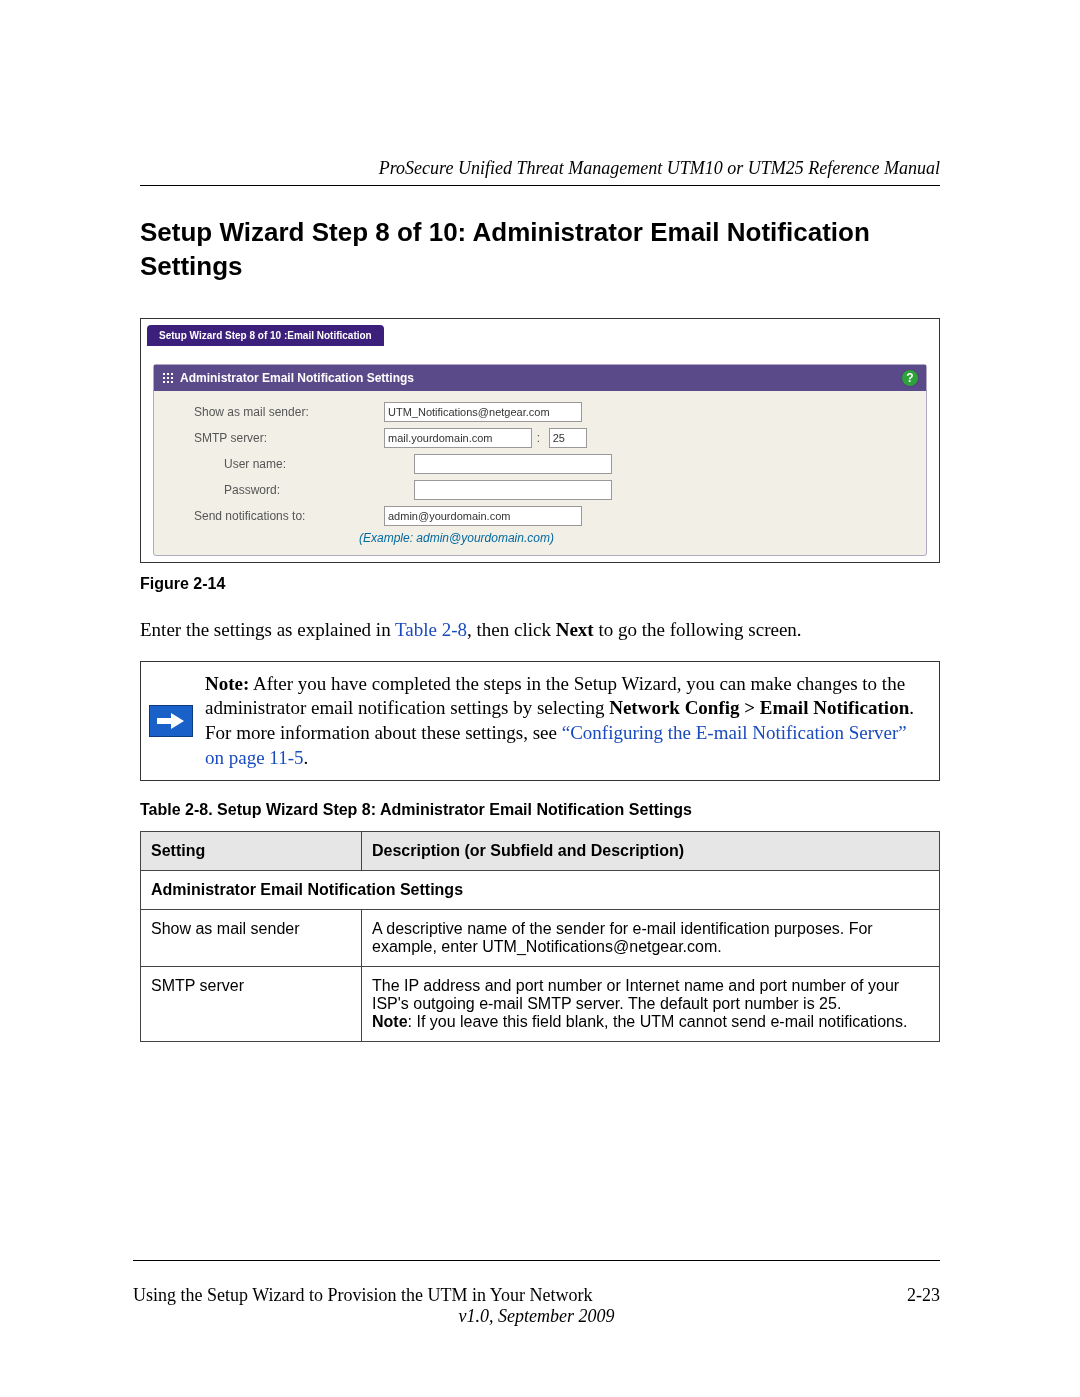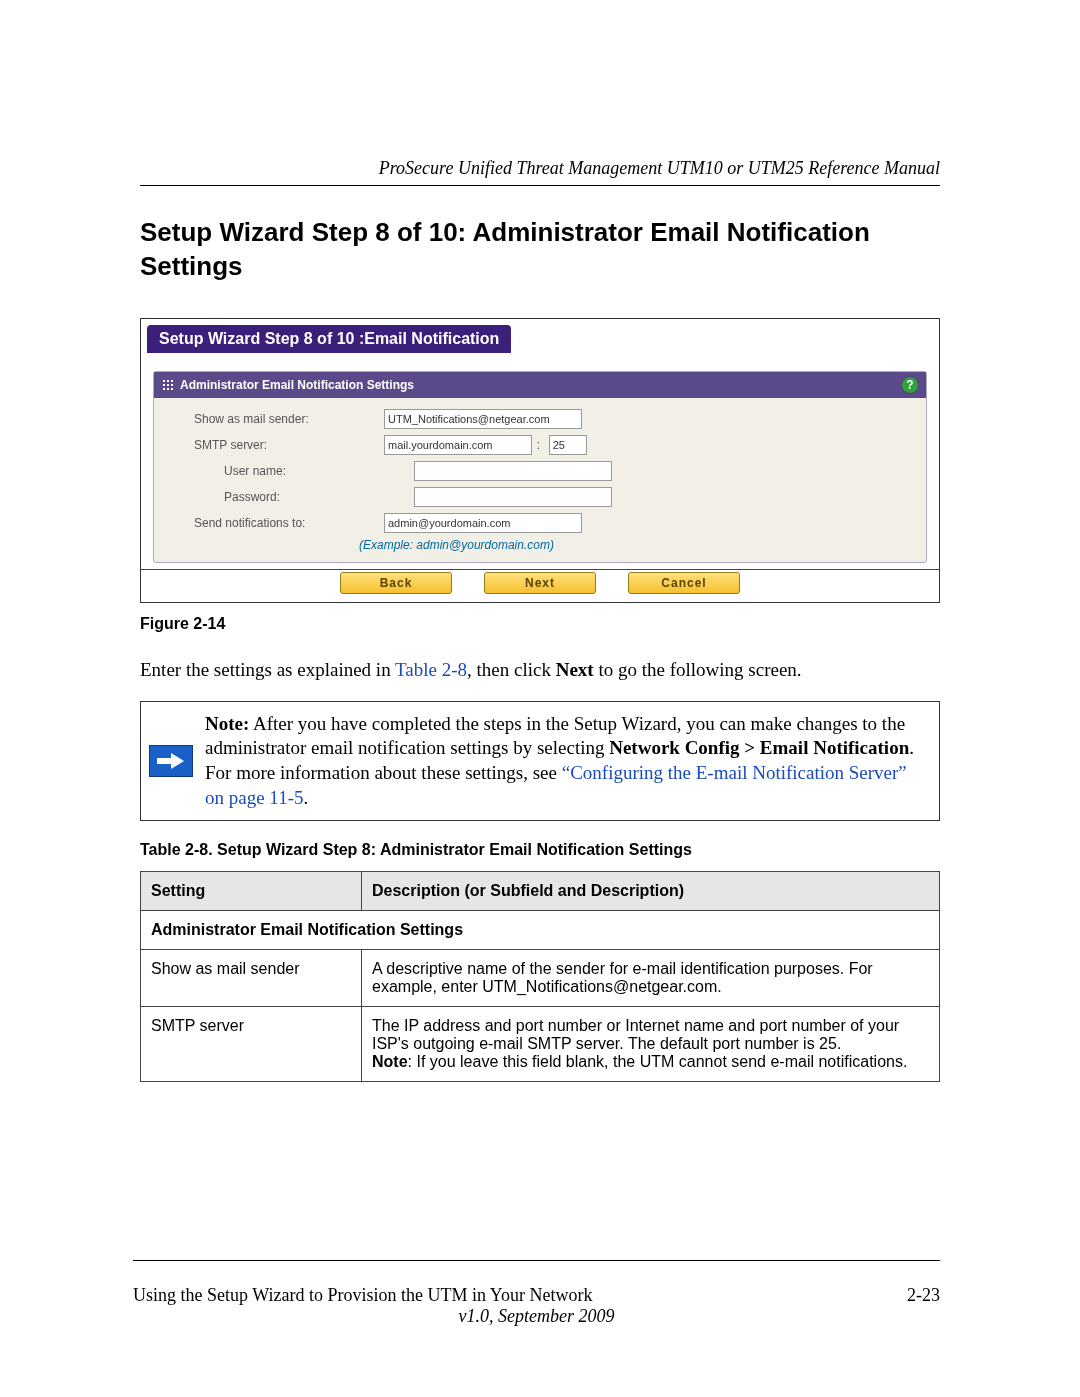--- a/index.html
+++ b/index.html
@@ -37,21 +37,21 @@
   margin-bottom: 10px;
 }
 .tabbar {
   padding: 6px 6px 0 6px;
   display: flex;
 }
 .tab {
   background: #3b1f7b;
   color: #fff;
   font-family: Verdana, Arial, sans-serif;
-  font-size: 16px;
+  font-size: 10px;
   font-weight: bold;
   padding: 5px 12px;
   border-radius: 4px 4px 0 0;
 }
 .panel-outer {
   background: #fff;
   padding: 18px 12px 6px 12px;
 }
 .panel {
   border: 1px solid #b0a8c0;
@@ -305,25 +305,20 @@
           <div class="form-row">
             <div class="form-label">Send notifications to:</div>
             <div class="form-field">
               <input type="text" class="input-wide" value="admin@yourdomain.com" style="">
             </div>
           </div>
 
           <div class="example-text">(Example: admin@yourdomain.com)</div>
         </div>
       </div>
-    </div>
-    <div class="button-bar">
-      <span class="wiz-btn">Back</span>
-      <span class="wiz-btn">Next</span>
-      <span class="wiz-btn">Cancel</span>
     </div>
   </div>
 
   <div class="figure-caption">Figure 2-14</div>
 
   <p class="body-text">
     <span>Enter the settings as explained in </span><span class="link">Table 2-8</span><span>, then click </span><span class="bold">Next</span><span> to go the following screen.</span>
   </p>
 
   <div class="note-box">

